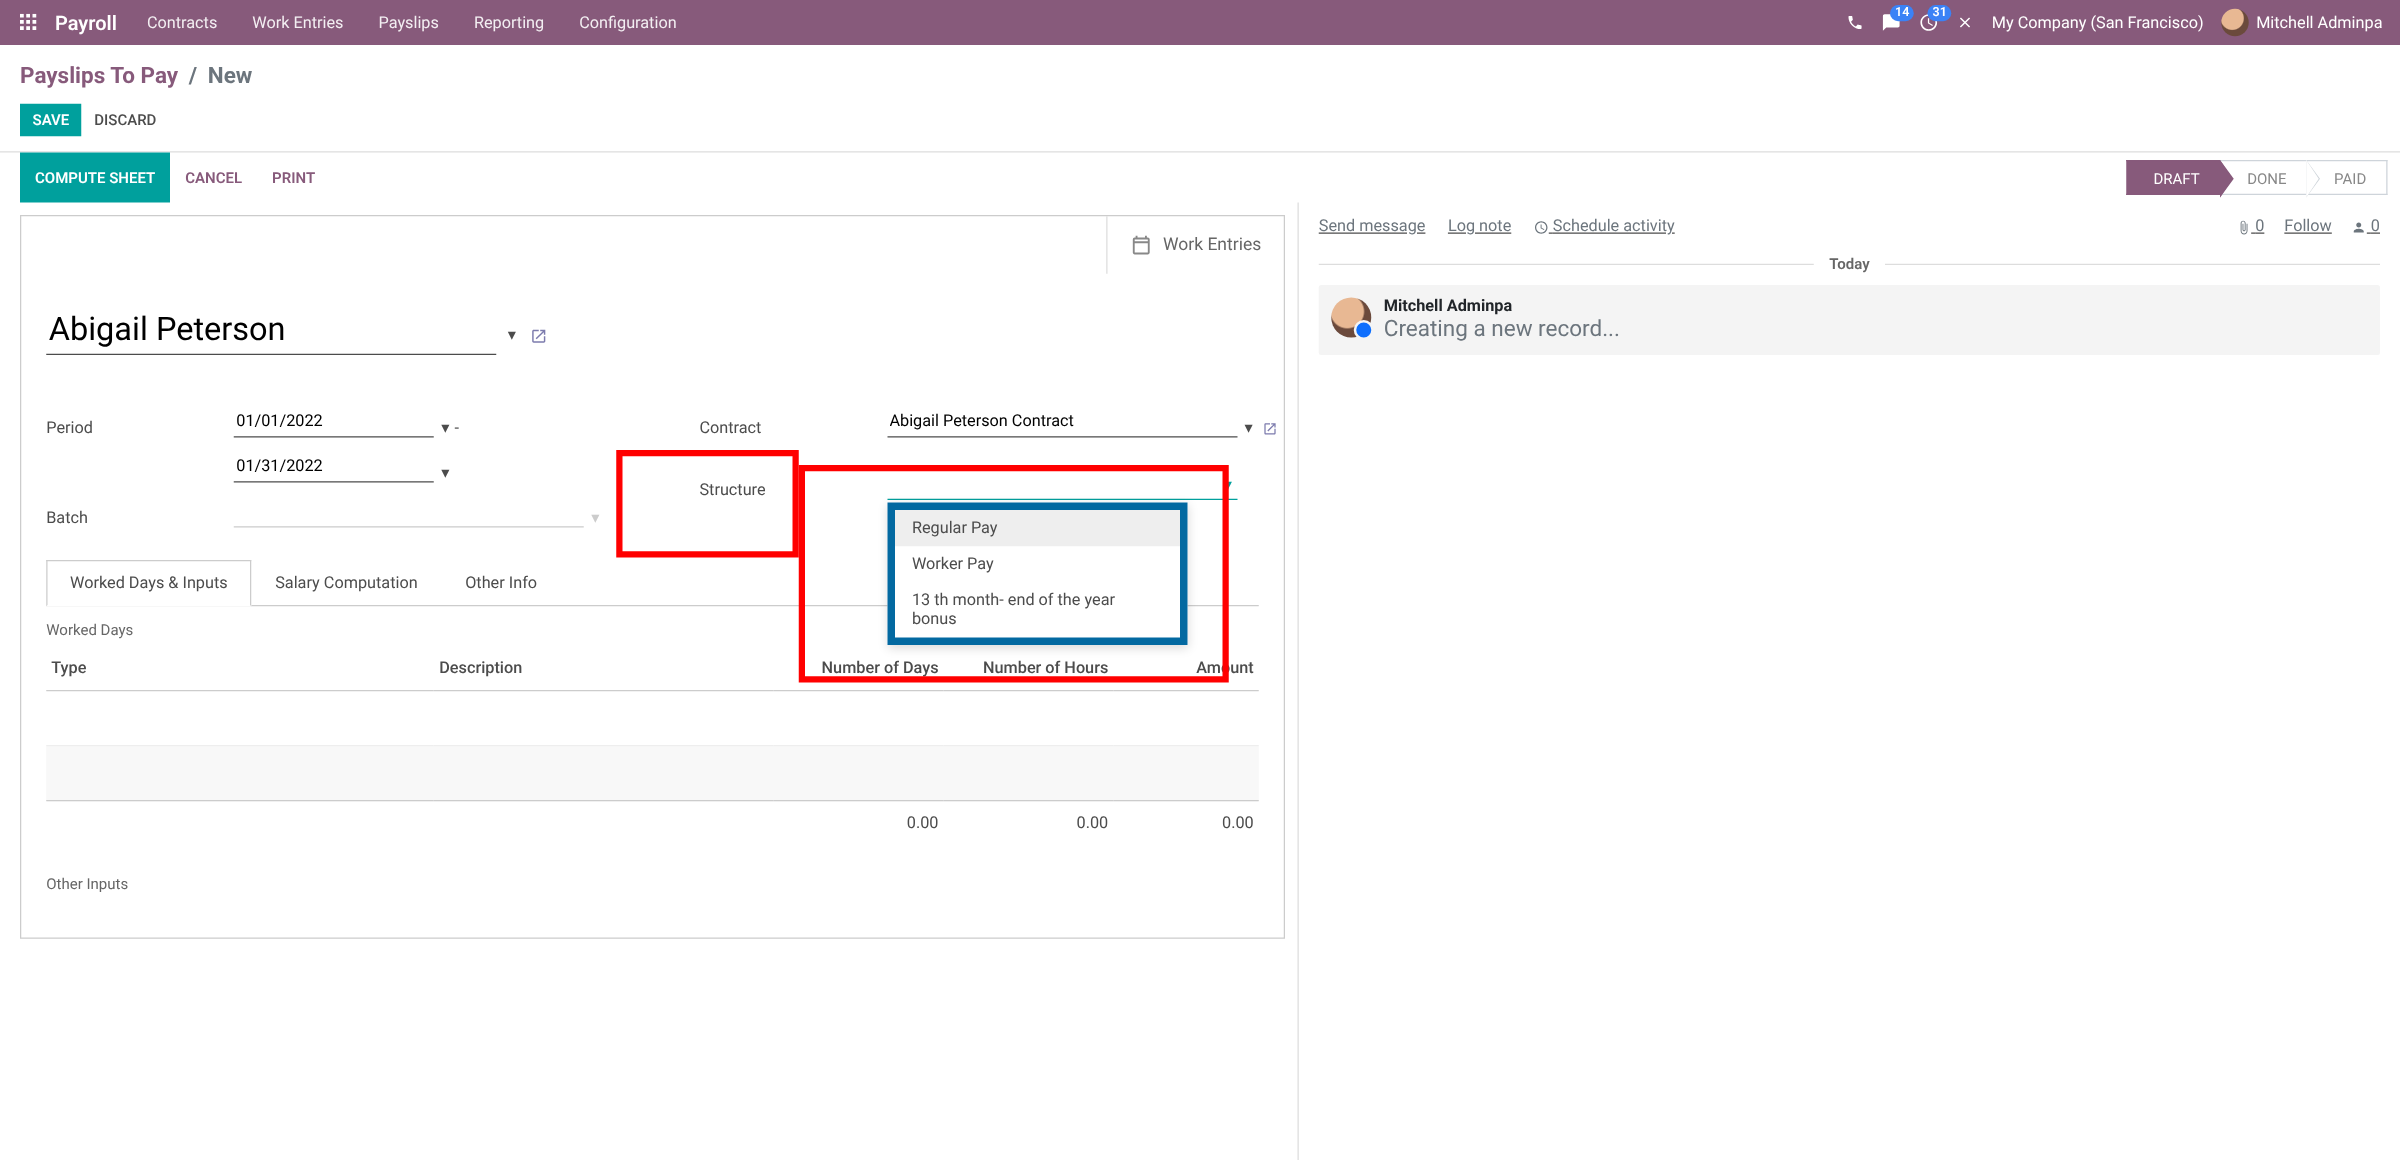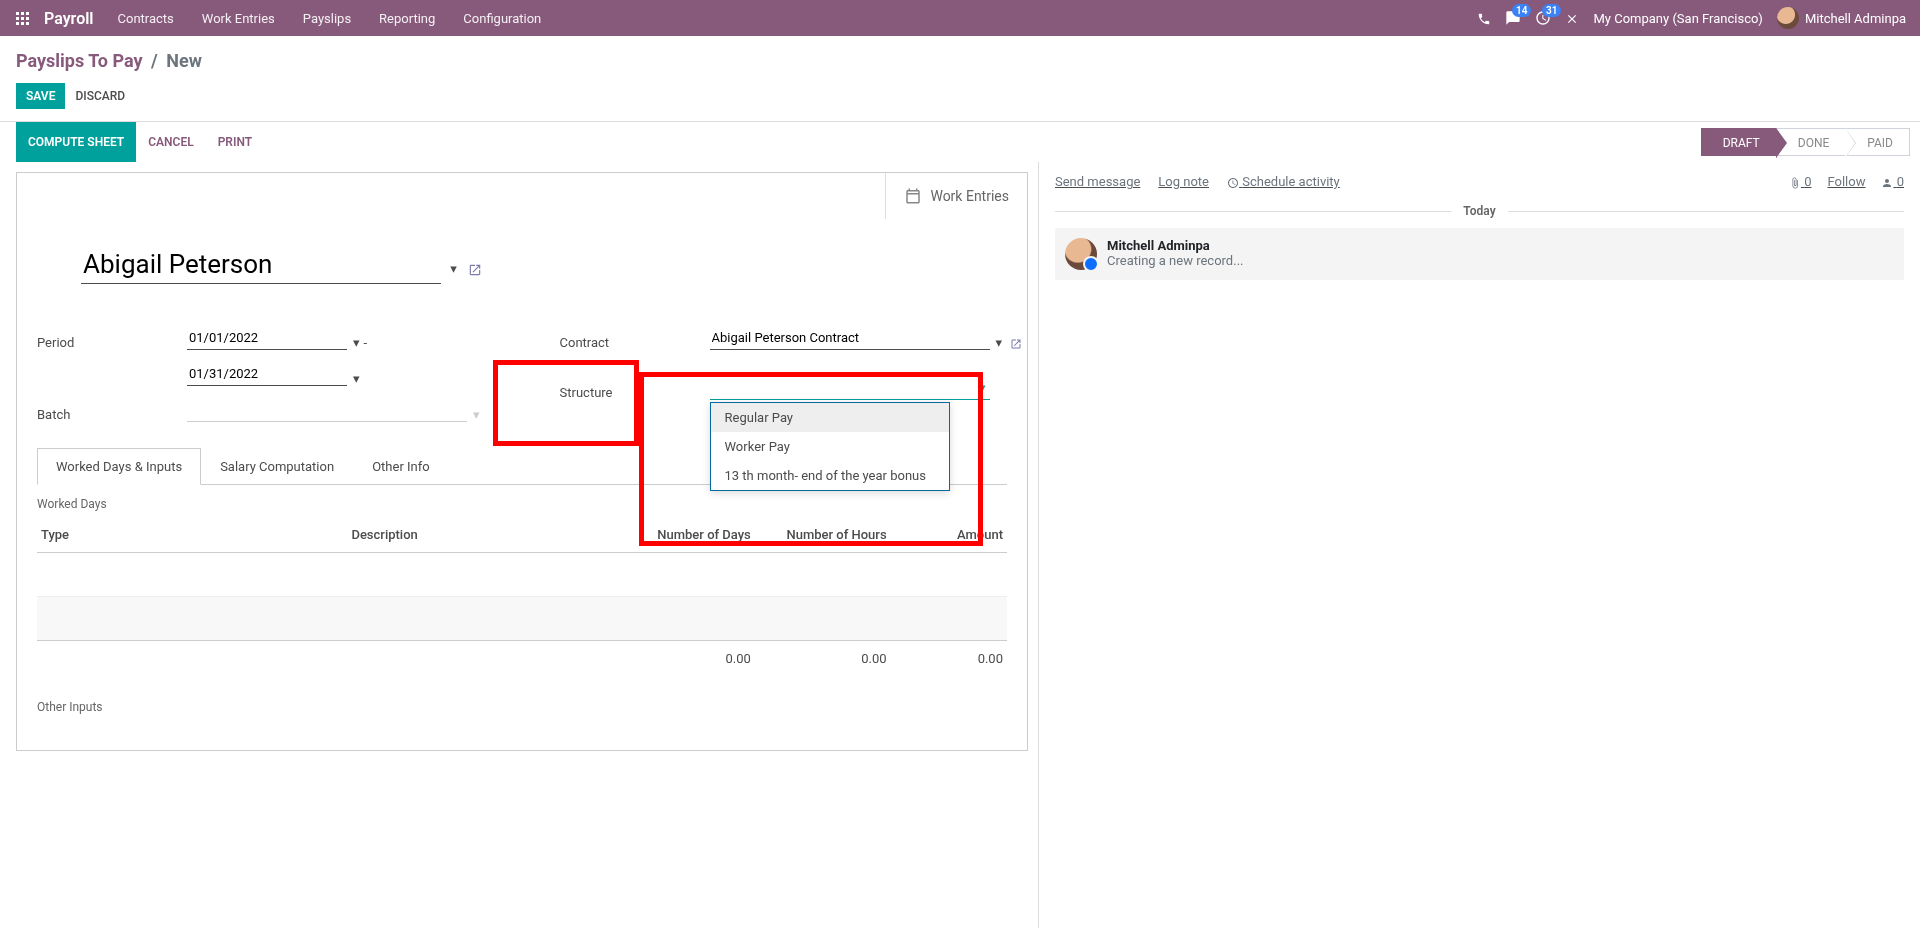--- a/index.html
+++ b/index.html
@@ -51,21 +51,21 @@
 .main-row { display: flex; height: calc(100vh - 132px); }
 .form-scroll { flex: 0 0 1038px; overflow-y: scroll; padding: 0 10px 0 16px; }
 .chatter { flex: 1; border-left: 1px solid #ddd; padding: 12px 16px; }
 
 .sheet { border: 1px solid #ccc; margin-top: 10px; background: #fff; }
 
 .sheet-top { display: flex; }
 .sheet-top-btn { margin-left: auto; border-left: 1px solid #ddd; padding: 14px 18px; display: flex; align-items: center; gap: 8px; font-size: 14px; color: #666; cursor: pointer; }
 
 .sheet-body { padding: 8px 20px 30px; }
-.employee-name { font-size: 26px; border: none; border-bottom: 1px solid #4c4c4c; width: 360px; padding: 4px 2px; outline: none; display:inline-block;margin-left:44px; }
+.employee-name { font-size: 26px; border: none; border-bottom: 1px solid #4c4c4c; width: 360px; padding: 4px 2px; outline: none; display:inline-block; }
 .ext-icon { color: #7c7bad; margin-left: 8px; cursor: pointer; }
 .dd-caret { color: #4c4c4c; margin-left: 6px; }
 
 .field-grid { display: flex; gap: 80px; margin-top: 42px; }
 .field-col { flex: 1; }
 .field-row { display: flex; align-items: flex-end; margin-bottom: 12px; }
 .field-label { width: 150px; font-size: 13px; color: #4c4c4c; }
 .inp { border: none; border-bottom: 1px solid #4c4c4c; padding: 4px 2px; font-size: 13px; width: 160px; outline: none; }
 .inp.wide { width: 280px; }
 .sep-dash { margin: 0 4px; }
@@ -80,40 +80,40 @@
 .wd-table th { text-align: left; font-weight: 500; color: #4c4c4c; border-bottom: 1px solid #ccc; padding: 10px 4px; font-size: 13px;}
 .wd-table th.num { text-align: right; }
 .wd-table th.truncated { max-width: 80px; white-space: nowrap; overflow: hidden; text-overflow: ellipsis; }
 .wd-table .spacer td { height: 44px; border-bottom: 1px solid #eee; }
 .wd-table .gray td { background: #f8f8f8; height: 44px; border-bottom: 1px solid #ccc;}
 .wd-table .totals td { padding: 10px 4px; text-align: right; border-top: 1px solid #ccc; }
 
 
 .dd-wrap { position: relative; display: inline-block; }
 .dd-input { border: none; border-bottom: 1px solid #00a09d; width: 280px; padding: 4px 2px; font-size: 13px; outline: none; background:#fff; }
-.dd-menu { position: absolute; left: 0; top: 26px; width: 240px; background: #fff; border: 1px solid #0369a1; box-shadow: 0 2px 8px rgba(0,0,0,.15); z-index: 100; }
+.dd-menu { position: absolute; left: 0; top: 26px; width: 240px; background: #fff; border: 6px solid #0369a1; box-shadow: 0 2px 8px rgba(0,0,0,.15); z-index: 100; }
 .dd-item { padding: 7px 14px; font-size: 13px; color: #4c4c4c; cursor: pointer; }
 .dd-item.hl { background: #eee; }
 .dd-item.hint { color: #888; font-style: italic; }
 
 
 .redbox { position: absolute; border: 5px solid #f00; pointer-events: none; }
 
 
 .chat-top { display: flex; align-items: center; gap: 18px; font-size: 13px; border-bottom: 1px solid transparent; text-decoration: underline; }
 .chat-top .item { color: #6c757d; cursor: pointer; }
 .chat-top .right { margin-left: auto; display: flex; gap: 16px; align-items: center;}
 .today-sep { display: flex; align-items: center; margin: 14px 0 10px; }
 .today-sep::before, .today-sep::after { content: ""; flex: 1; height: 1px; background: #ddd; }
 .today-sep span { padding: 0 12px; font-size: 12px; color: #666; font-weight: 600; }
 .msg { display: flex; gap: 10px; background: #f4f4f4; padding: 10px; border-radius: 2px; }
 .msg .av { width: 32px; height: 32px; border-radius: 50%; background: radial-gradient(circle at 40% 35%, #e8b893 0 45%, #6b4a3c 50%); position:relative; flex-shrink:0;}
 .msg .av::after { content:""; position:absolute; bottom:-2px; right:-2px; width:12px; height:12px; background:#0d6efd; border-radius:50%; border:2px solid #f4f4f4;}
 .msg strong { font-size: 13px; color: #212529; }
-.msg .body { font-size: 13px; color: #6c757d; }
+.msg .body { font-size: 18px; color: #6c757d; }
 
 svg { vertical-align: middle; }
 </style>
 </head>
 <body>
 
 <div class="topbar">
   <span class="apps-icon">
     <svg width="14" height="14" viewBox="0 0 14 14" fill="#fff">
         <rect x="0" y="0" width="3" height="3"></rect>

